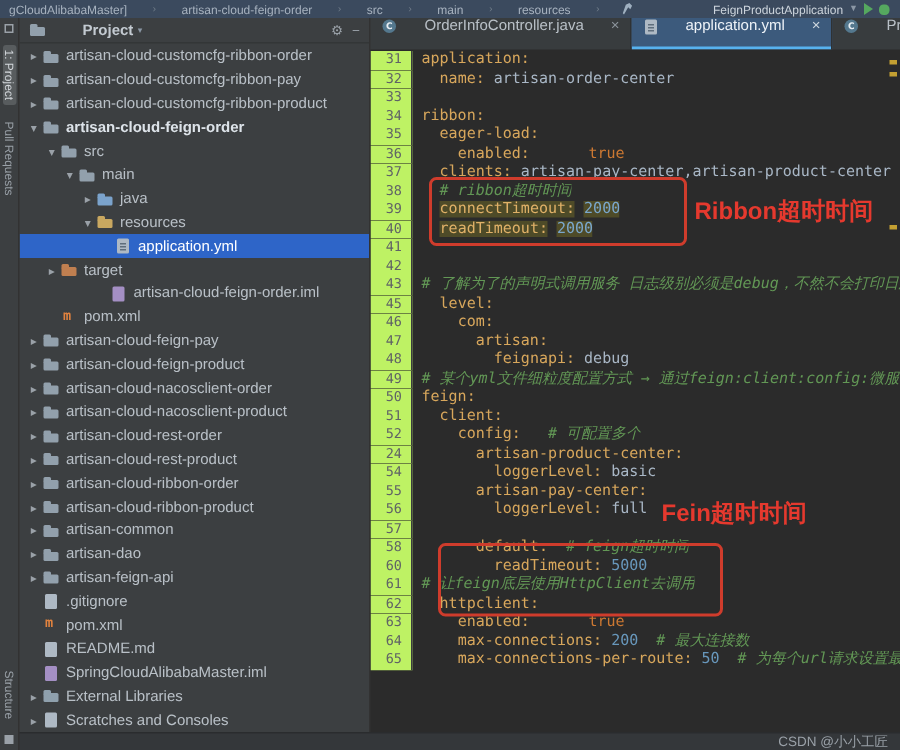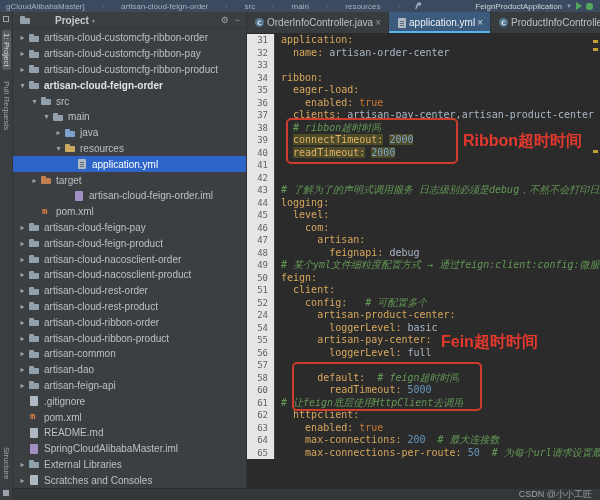--- a/index.html
+++ b/index.html
@@ -63,34 +63,34 @@
   .ticon[data-icon="yml"]::after{content:"";position:absolute;left:4px;top:4px;width:4px;height:1px;
     background:#5f6e7c;box-shadow:0 2px 0 #5f6e7c,0 4px 0 #5f6e7c;}
   .ticon[data-icon="pom"]::before{content:"m";position:absolute;left:2px;top:0;
     font:bold 9px "DejaVu Sans Mono",monospace;color:#e2833f;}
   .ticon[data-icon="class"]::before{content:"C";position:absolute;left:1px;top:1px;width:9px;height:9px;
     border-radius:50%;background:#54788e;color:#e8eef3;font:bold 6px/9px "DejaVu Sans",sans-serif;text-align:center;}
 
   
   .tabsbar{position:absolute;left:247px;top:12px;width:353px;height:22px;background:#383c3e;
     display:flex;align-items:stretch;border-bottom:1px solid #2b2b2b;overflow:hidden;}
-  .tab{display:flex;align-items:center;padding:0 7px;gap:0;font-size:10px;color:#b9c0c7;
+  .tab{display:flex;align-items:flex-start;padding:0 7px;gap:16px;font-size:10px;color:#b9c0c7;
     border-right:1px solid #2f3234;white-space:nowrap;}
   .tab.active{background:#3c5a7c;color:#eef3f8;box-shadow:inset 0 -2px 0 #57b2ef;}
   .tab-close{color:#8c949c;font-size:10px;margin-left:2px;}
   .tab.active .tab-close{color:#cfd8e0;}
 
   
   .editor{position:absolute;left:247px;top:34px;width:353px;height:454px;background:#2b2b2b;overflow:hidden;}
   .line{display:flex;height:12.5px;overflow:hidden;}
   .lnum{width:28px;flex:none;text-align:right;padding-right:6px;font:9px/12.5px "DejaVu Sans Mono",monospace;
-    color:#606366;background:#e5e5e5;border-right:1px solid #3a3d3f;}
+    color:#606366;background:#bef264;border-right:1px solid #3a3d3f;}
   .ltext{font:10px/12.5px "DejaVu Sans Mono",monospace;white-space:pre;padding-left:6px;overflow:hidden;}
   .tk-p{color:#a9b7c6;} .tk-k{color:#d8a75c;} .tk-v{color:#a9b7c6;}
-  .tk-b{color:#cc7832;} .tk-n{color:#6897bb;}
+  .tk-b{color:#cc7832;margin-left:33px;} .tk-n{color:#6897bb;}
   .tk-c{color:#629755;font-style:italic;}
   .tk-hk{color:#e0b168;background:#4e4b28;}
   .tk-hn{color:#7aa7cc;background:#4e4b28;}
   .stripe-mark{position:absolute;width:5px;height:3px;background:#c4a032;right:2px;}
 
   
   .ann-box{position:absolute;border:2px solid #cf3c2c;border-radius:5px;pointer-events:none;background:transparent;}
   .ann-label{position:absolute;color:#e5392e;font-weight:bold;font-size:16px;pointer-events:none;white-space:nowrap;}
 
   
@@ -359,24 +359,20 @@
       </div>
       <div class="line">
         <span class="lnum">42</span>
         <span class="ltext"></span>
       </div>
       <div class="line">
         <span class="lnum">43</span>
         <span class="ltext"><span class="tk-c"># 了解为了的声明式调用服务 日志级别必须是debug，不然不会打印日志</span></span>
       </div>
       <div class="line">
-        <span class="lnum">44</span>
-        <span class="ltext"><span class="tk-k">logging:</span></span>
-      </div>
-      <div class="line">
         <span class="lnum">45</span>
         <span class="ltext"><span class="tk-p">  </span><span class="tk-k">level:</span></span>
       </div>
       <div class="line">
         <span class="lnum">46</span>
         <span class="ltext"><span class="tk-p">    </span><span class="tk-k">com:</span></span>
       </div>
       <div class="line">
         <span class="lnum">47</span>
         <span class="ltext"><span class="tk-p">      </span><span class="tk-k">artisan:</span></span>

